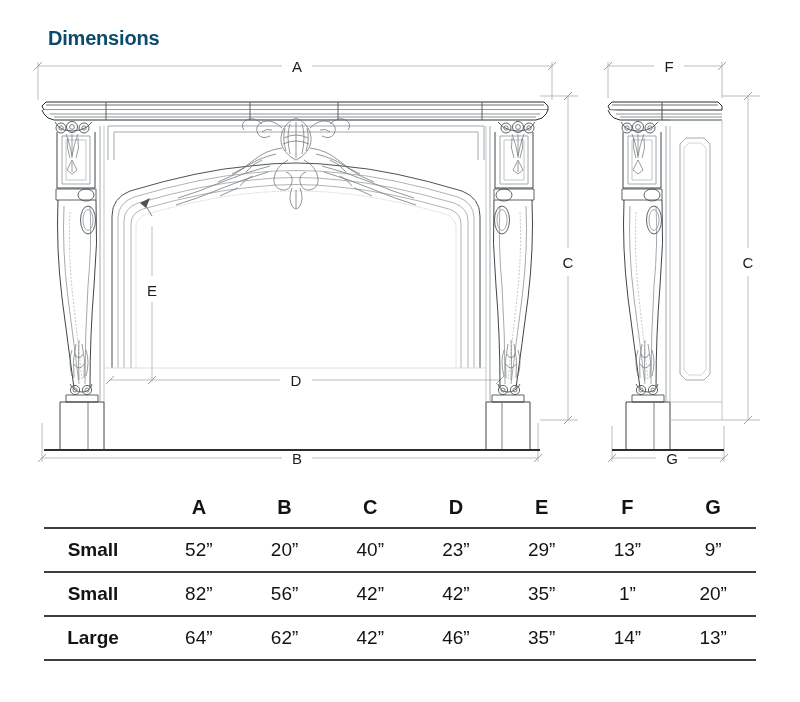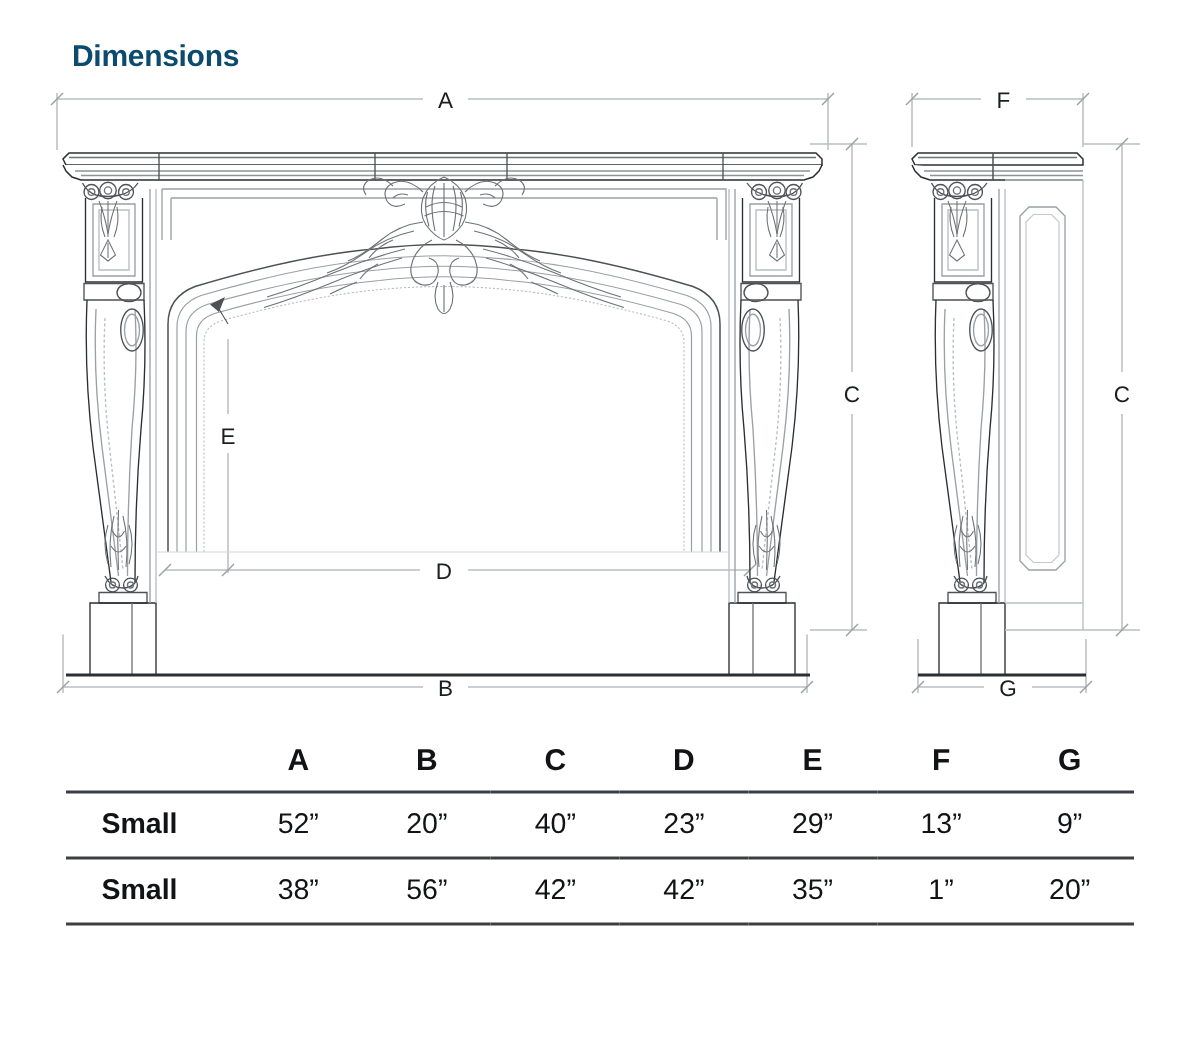--- a/index.html
+++ b/index.html
@@ -466,24 +466,34 @@
         <td>52”</td>
         <td>20”</td>
         <td>40”</td>
         <td>23”</td>
         <td>29”</td>
         <td>13”</td>
         <td>9”</td>
       </tr>
       <tr>
         <td class="rowhead">Small</td>
-        <td>38”</td>
+        <td>82”</td>
         <td>56”</td>
         <td>42”</td>
         <td>42”</td>
         <td>35”</td>
         <td>1”</td>
         <td>20”</td>
       </tr>
+      <tr>
+        <td class="rowhead">Large</td>
+        <td>64”</td>
+        <td>62”</td>
+        <td>42”</td>
+        <td>46”</td>
+        <td>35”</td>
+        <td>14”</td>
+        <td>13”</td>
+      </tr>
     </tbody>
   </table>
 
 </div>
 
 </body></html>

